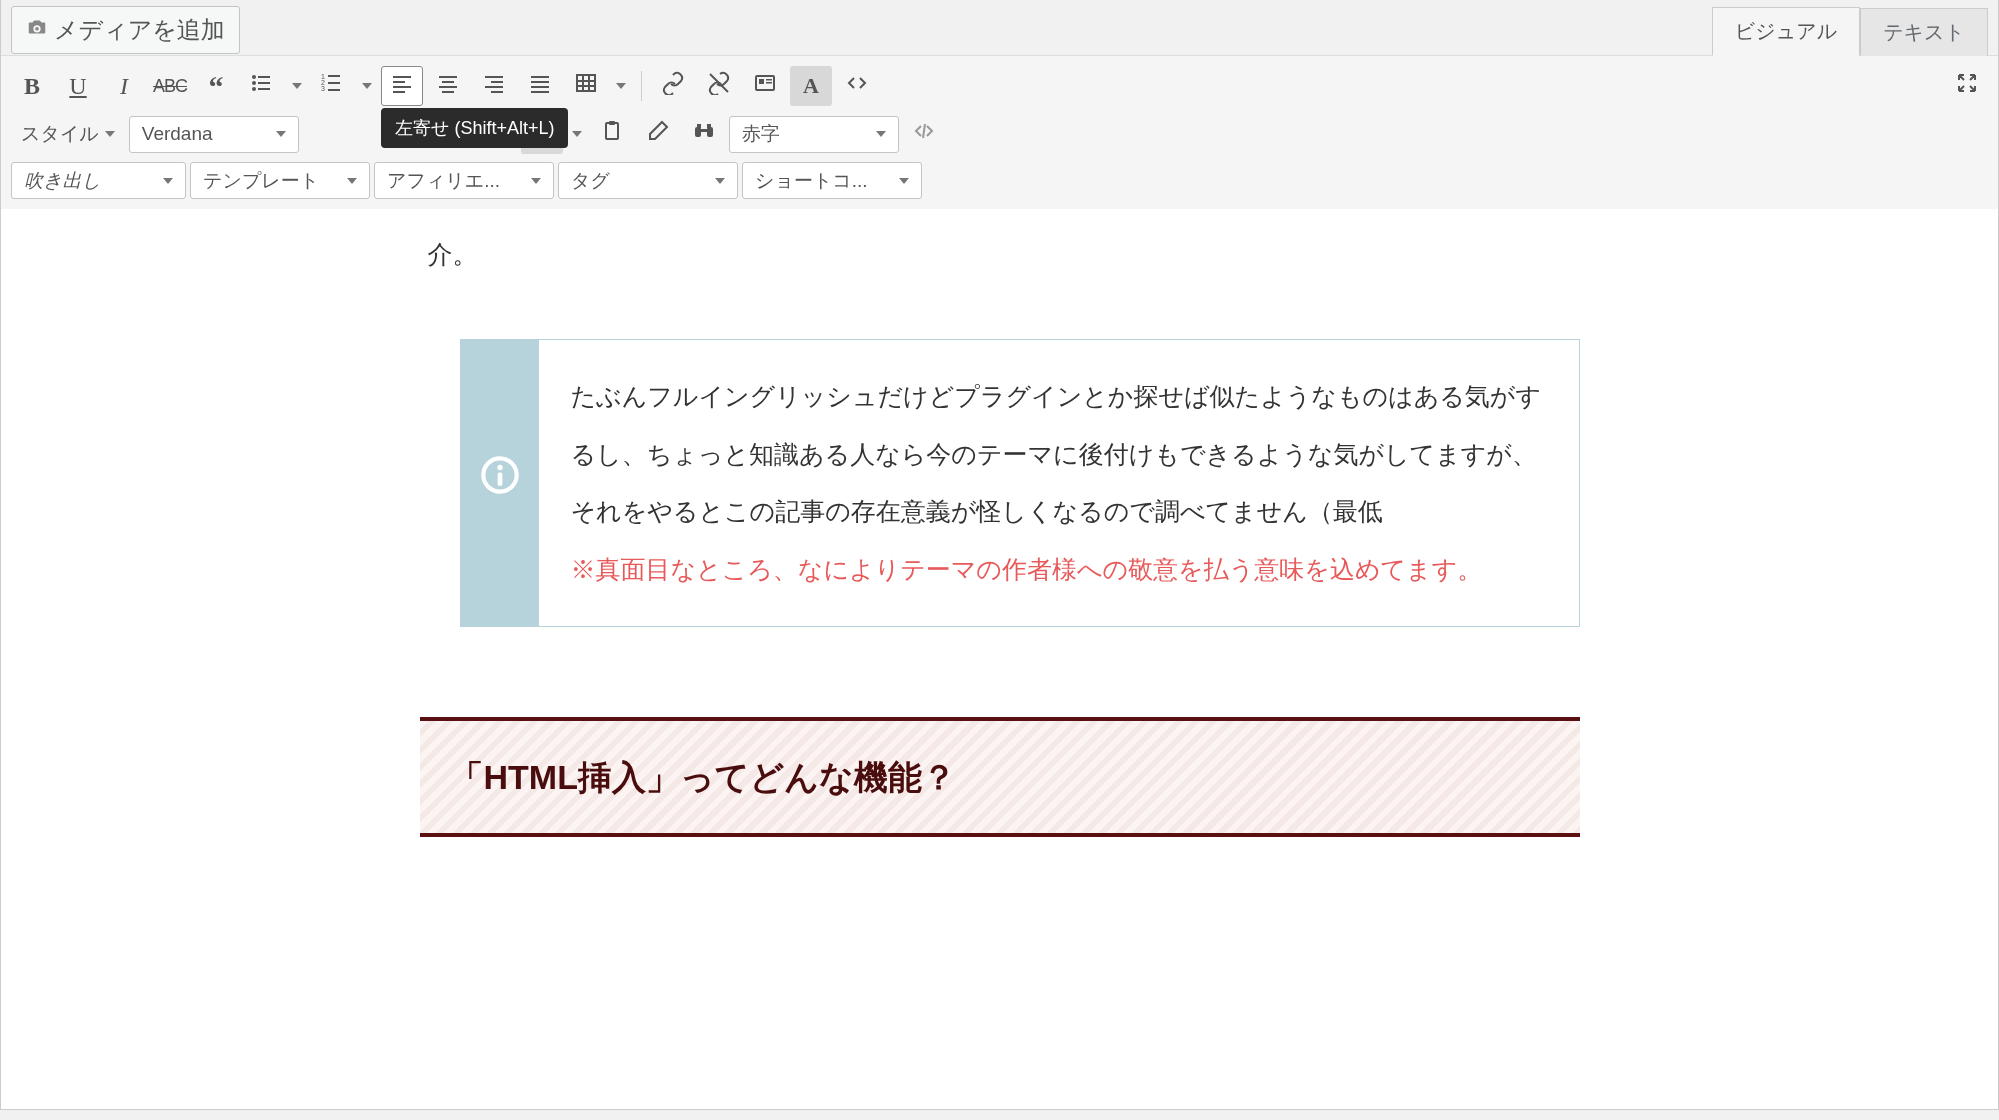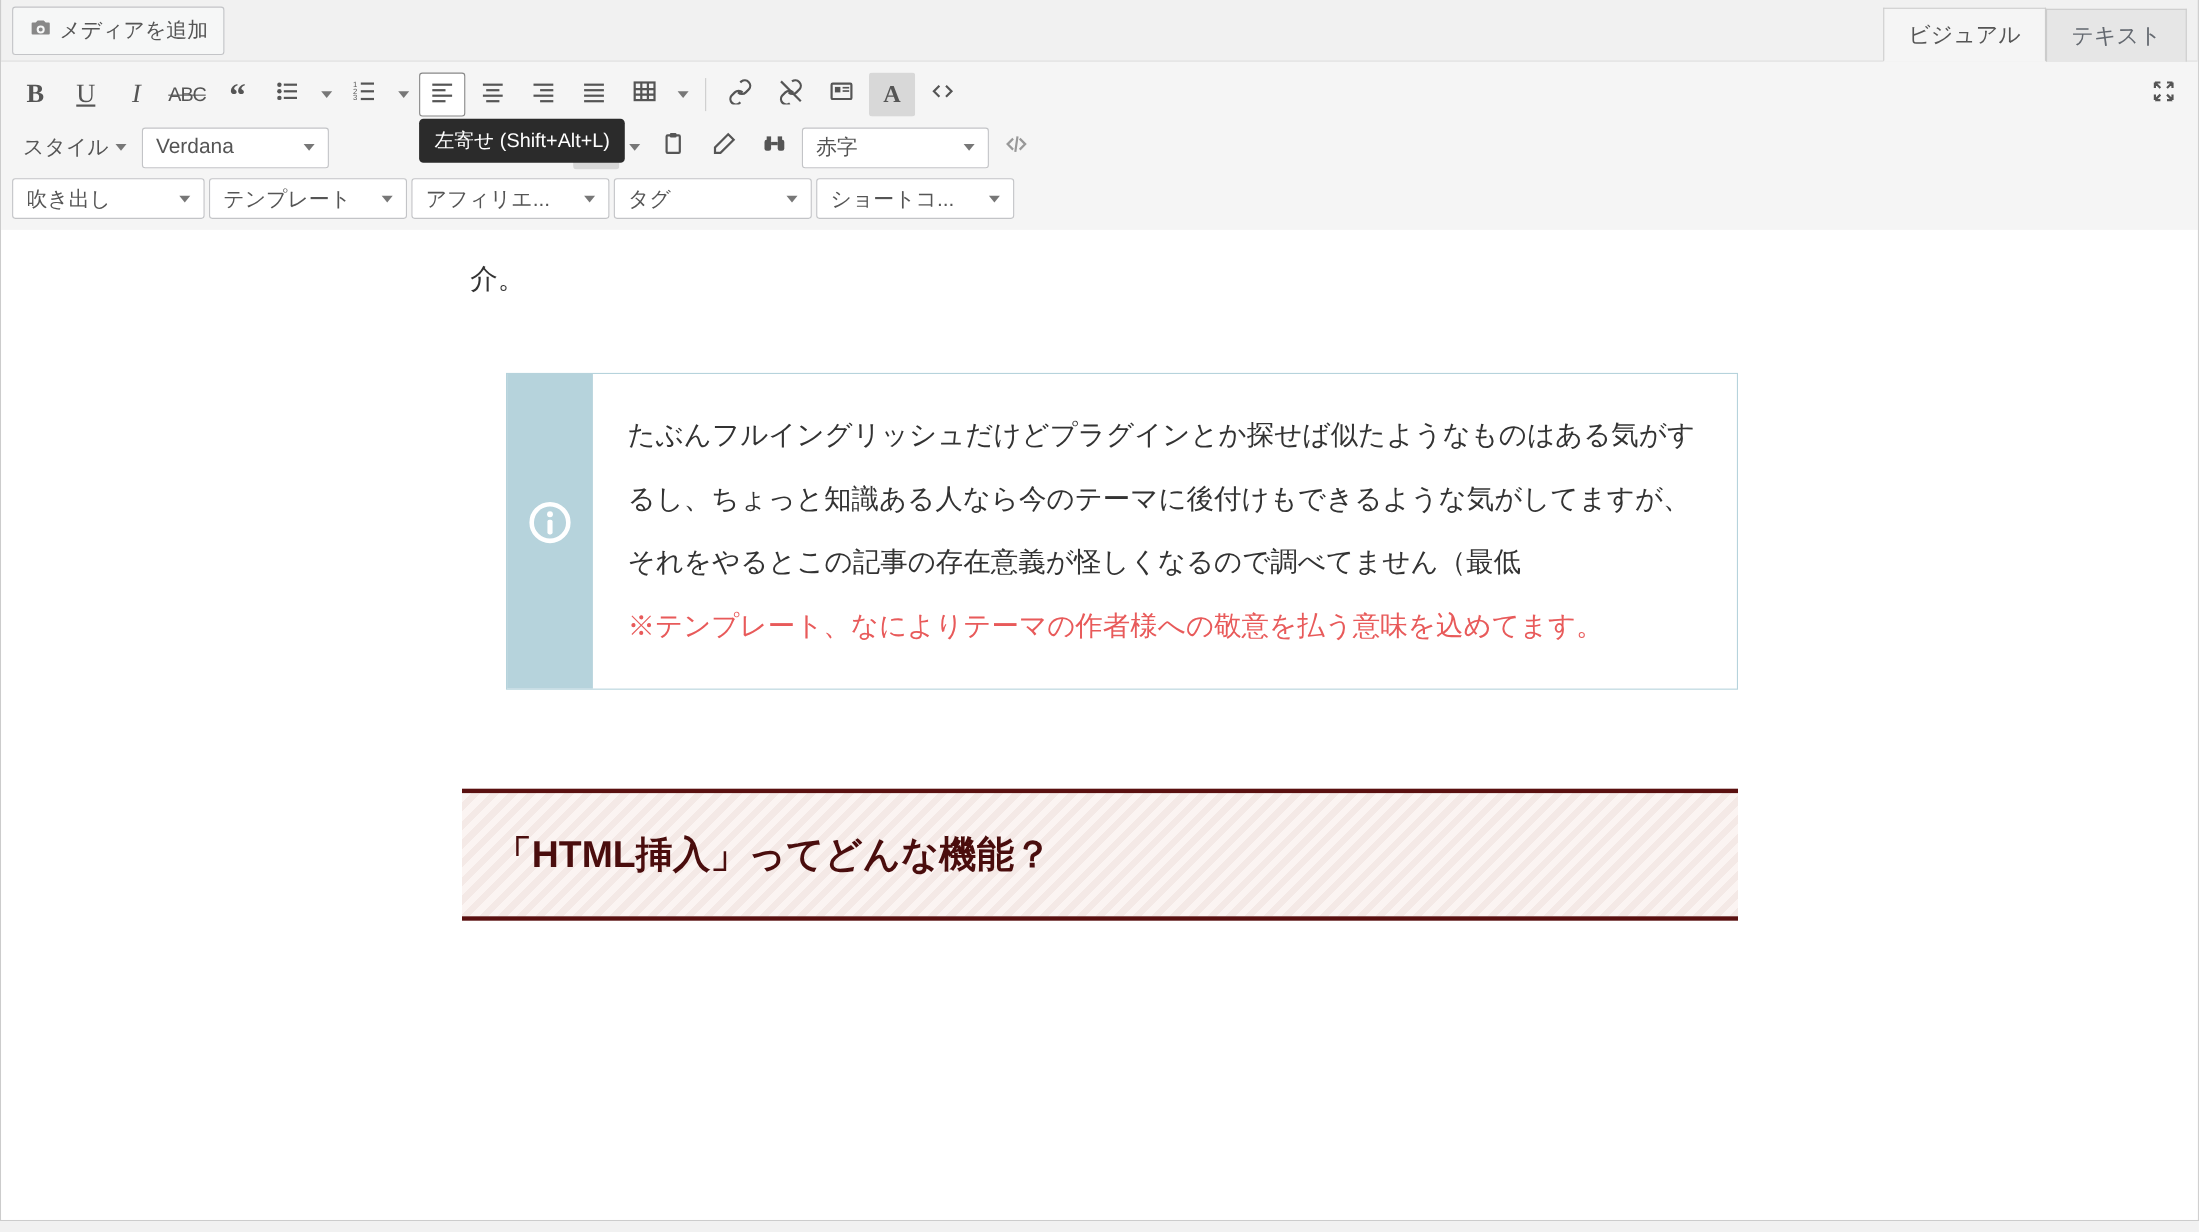--- a/index.html
+++ b/index.html
@@ -22,21 +22,21 @@
   padding: 6px 10px 0 10px;
 }
 .media-btn {
   display: inline-flex;
   align-items: center;
   gap: 6px;
   background: #f6f7f7;
   border: 1px solid #c3c4c7;
   border-radius: 3px;
   padding: 7px 14px;
-  font-size: 19px;
+  font-size: 24px;
   color: #555;
   cursor: pointer;
 }
 .media-btn svg { width: 22px; height: 22px; fill: #888; }
 .tabs {
   display: flex;
   gap: 0;
   align-items: flex-end;
   text-align: right;
 }
@@ -425,21 +425,21 @@
       </div>
 
       <button class="tb-btn">
         <span style="color:#999;"><svg viewBox="0 0 24 24">
               <path d="M9 7l-5 5 5 5M15 7l5 5-5 5M13 5l-2 14" fill="none" stroke="#999" stroke-width="2"></path>
             </svg></span>
       </button>
     </div>
 
     <div class="tb-row">
-      <div class="tb-select" style="min-width:175px;">
+      <div class="tb-select" style="min-width:175px;font-style:italic;">
         <span>吹き出し</span>
         <span class="caret"></span>
       </div>
       <div class="tb-select" style="min-width:180px;">
         <span>テンプレート</span>
         <span class="caret"></span>
       </div>
       <div class="tb-select" style="min-width:180px;gap:16px;">
         <span>アフィリエ...</span>
         <span class="caret"></span>
@@ -466,21 +466,21 @@
           <span>
             <svg viewBox="0 0 24 24">
                 <circle cx="12" cy="12" r="10" fill="none" stroke="#fff" stroke-width="2.5"></circle>
                 <circle cx="12" cy="7.5" r="1.6" fill="#fff"></circle>
                 <rect x="10.6" y="10.5" width="2.8" height="8" rx="1" fill="#fff"></rect>
               </svg>
           </span>
         </div>
         <div class="info-body">
           <div>たぶんフルイングリッシュだけどプラグインとか探せば似たようなものはある気がするし、ちょっと知識ある人なら今のテーマに後付けもできるような気がしてますが、それをやるとこの記事の存在意義が怪しくなるので調べてません（最低</div>
-          <div class="red">※テンプレート、なによりテーマの作者様への敬意を払う意味を込めてます。</div>
+          <div class="red">※真面目なところ、なによりテーマの作者様への敬意を払う意味を込めてます。</div>
         </div>
       </div>
 
       <div class="heading">「HTML挿入」ってどんな機能？</div>
 
 
     </div>
   </div>
 
 </div>

